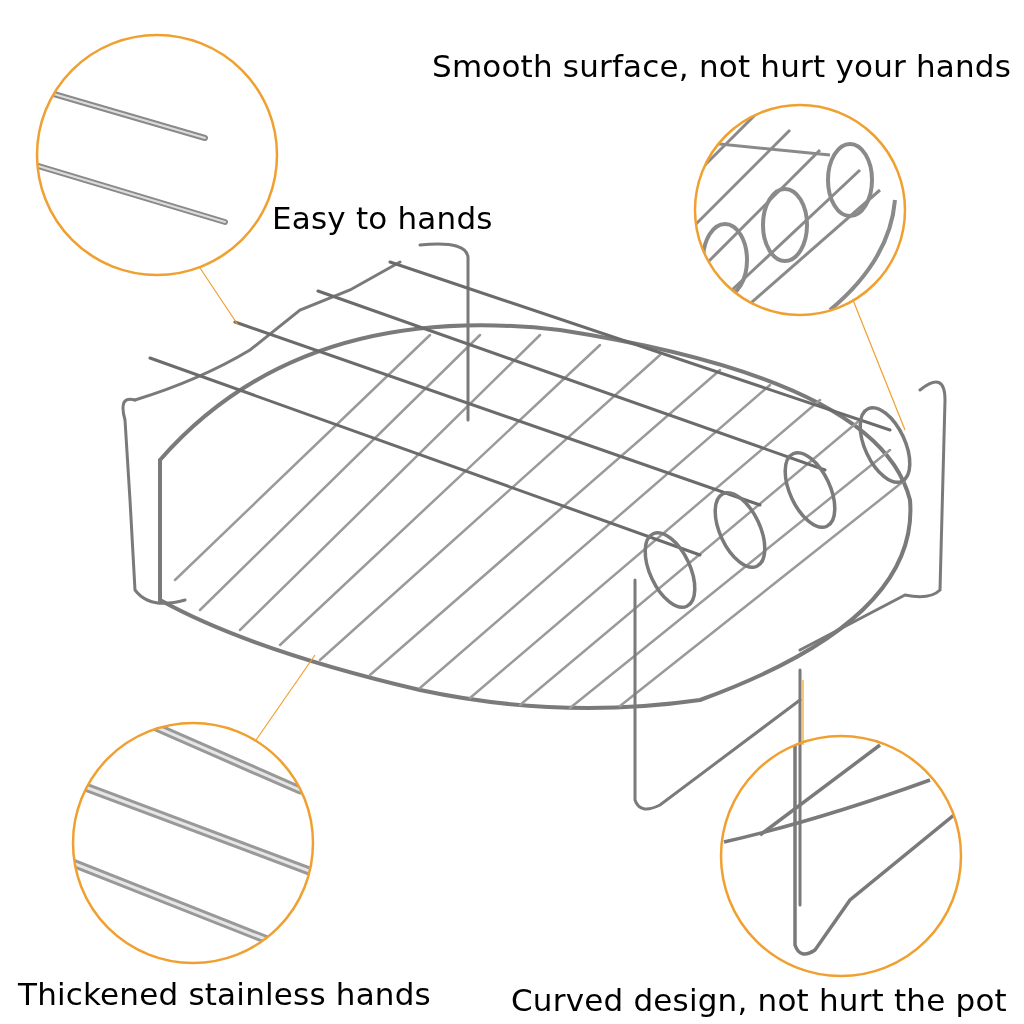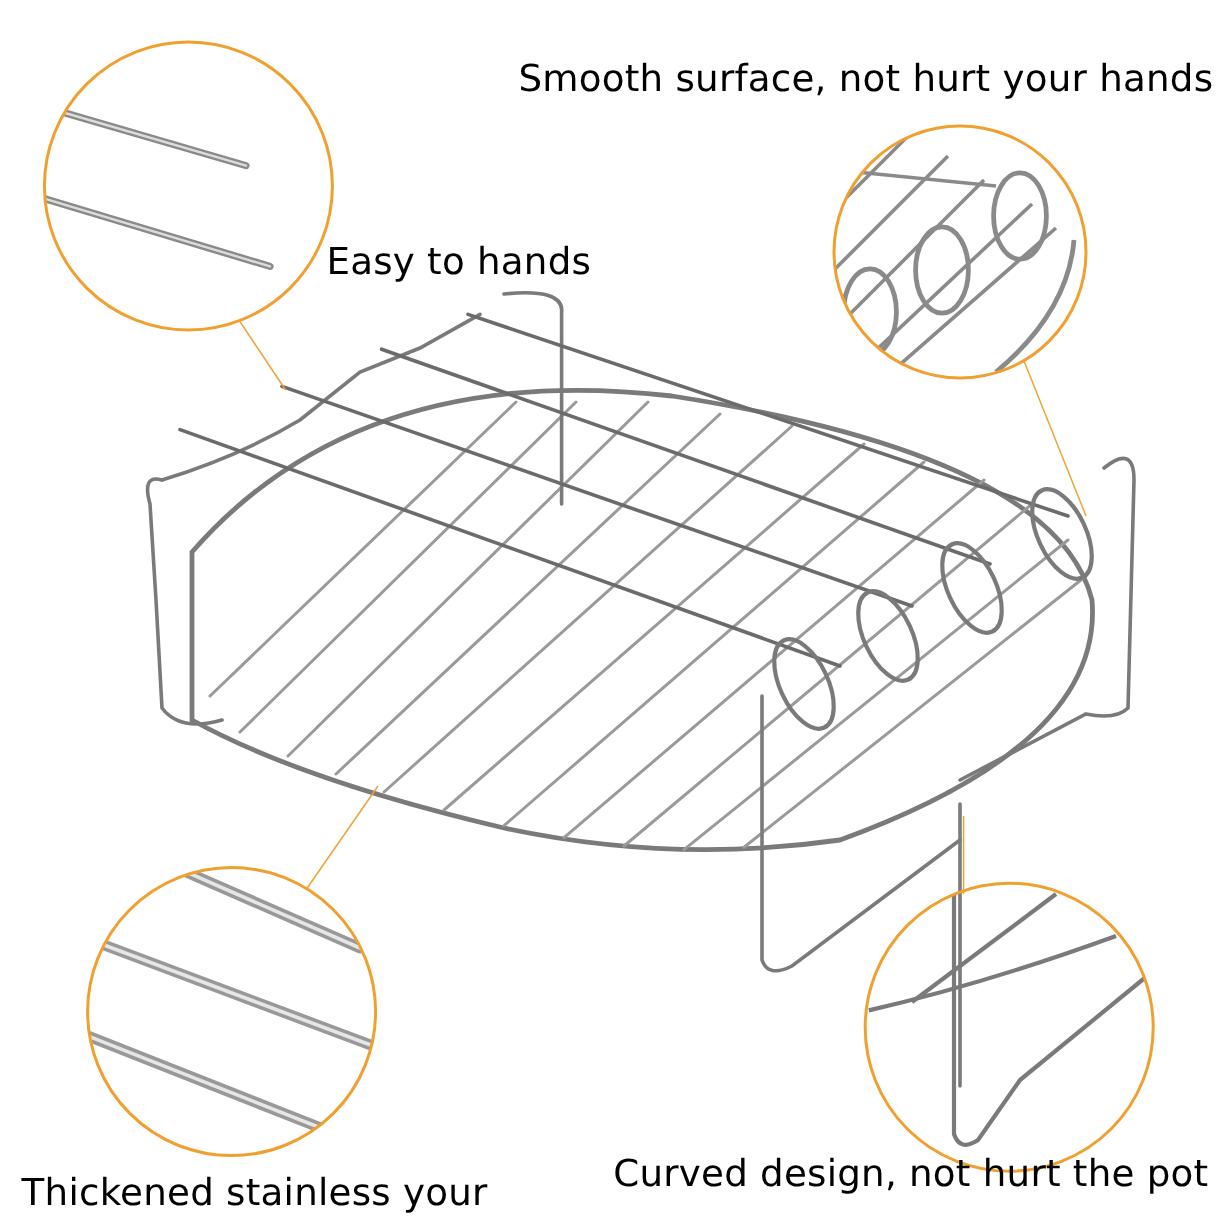--- a/index.html
+++ b/index.html
@@ -119,14 +119,14 @@
       <path d="M724 842 Q 820 820 930 780"></path>
       <line x1="760" y1="835" x2="880" y2="745"></line>
       <path d="M795 745 L 795 945 Q 800 960 815 950 L 850 900 L 960 810"></path>
     </g>
     <circle cx="841" cy="856" r="120" fill="none" stroke="#F0A030" stroke-width="2.5"></circle>
   </g>
 </svg>
 
 <div class="label" style="left:432px; top:24px;margin-top:24px;">Smooth surface, not hurt your hands</div>
 <div class="label" style="left:272px; top:200px;">Easy to hands</div>
-<div class="label" style="left:18px; top:976px;">Thickened stainless your</div>
-<div class="label" style="left:511px; top:960px;">Curved design, not hurt the pot</div>
+<div class="label" style="left:18px; top:976px;">Thickened stainless hands</div>
+<div class="label" style="left:511px; top:982px;">Curved design, not hurt the pot</div>
 
 </body></html>

